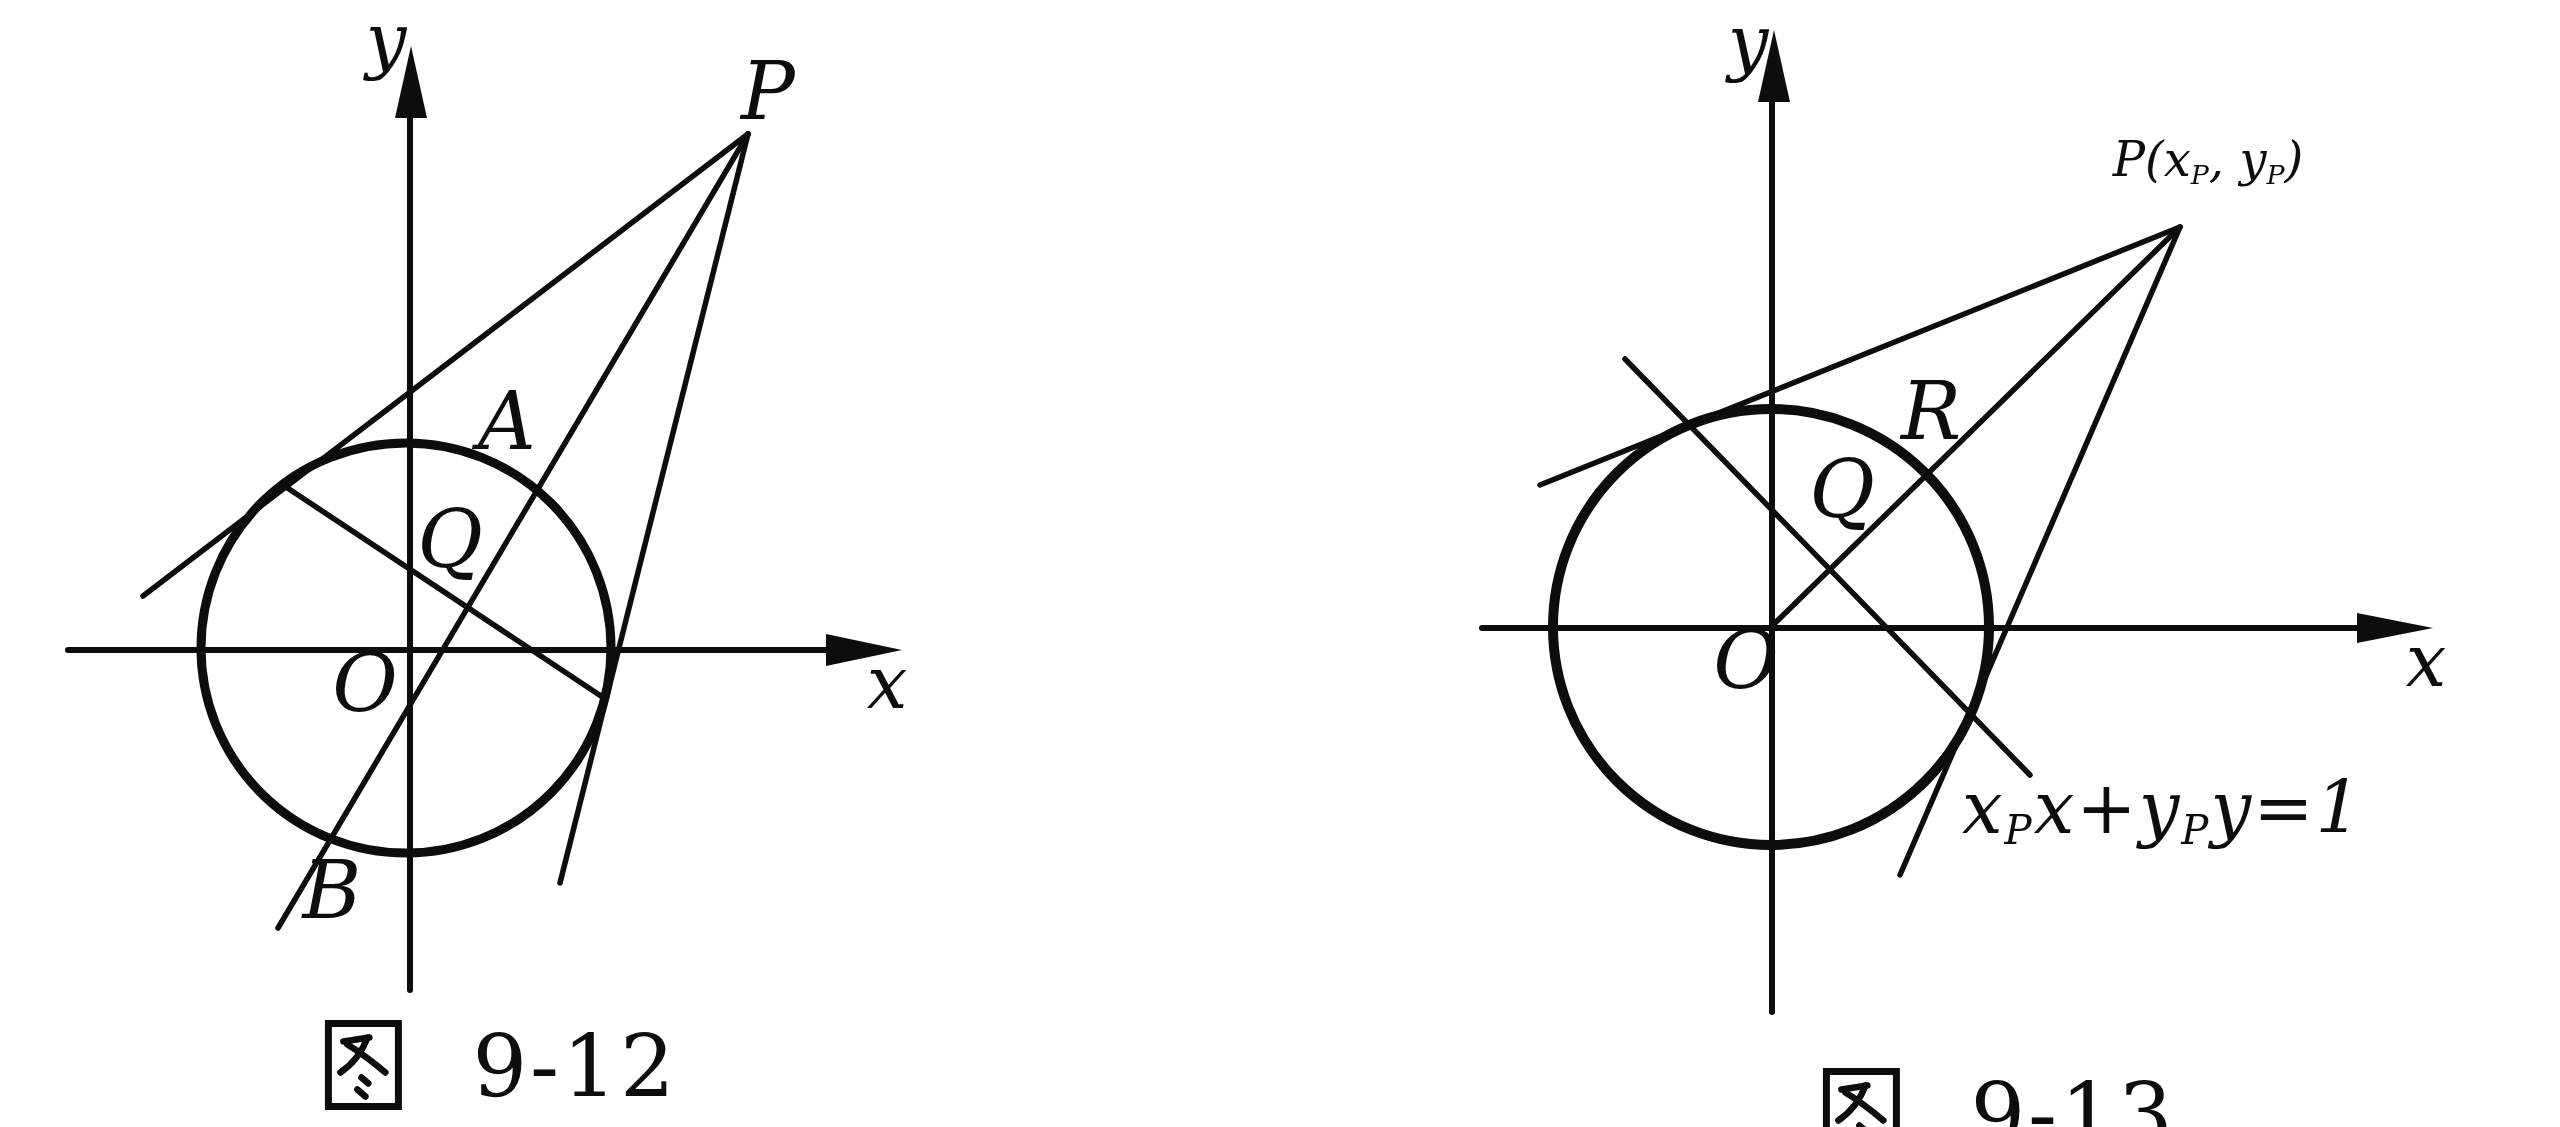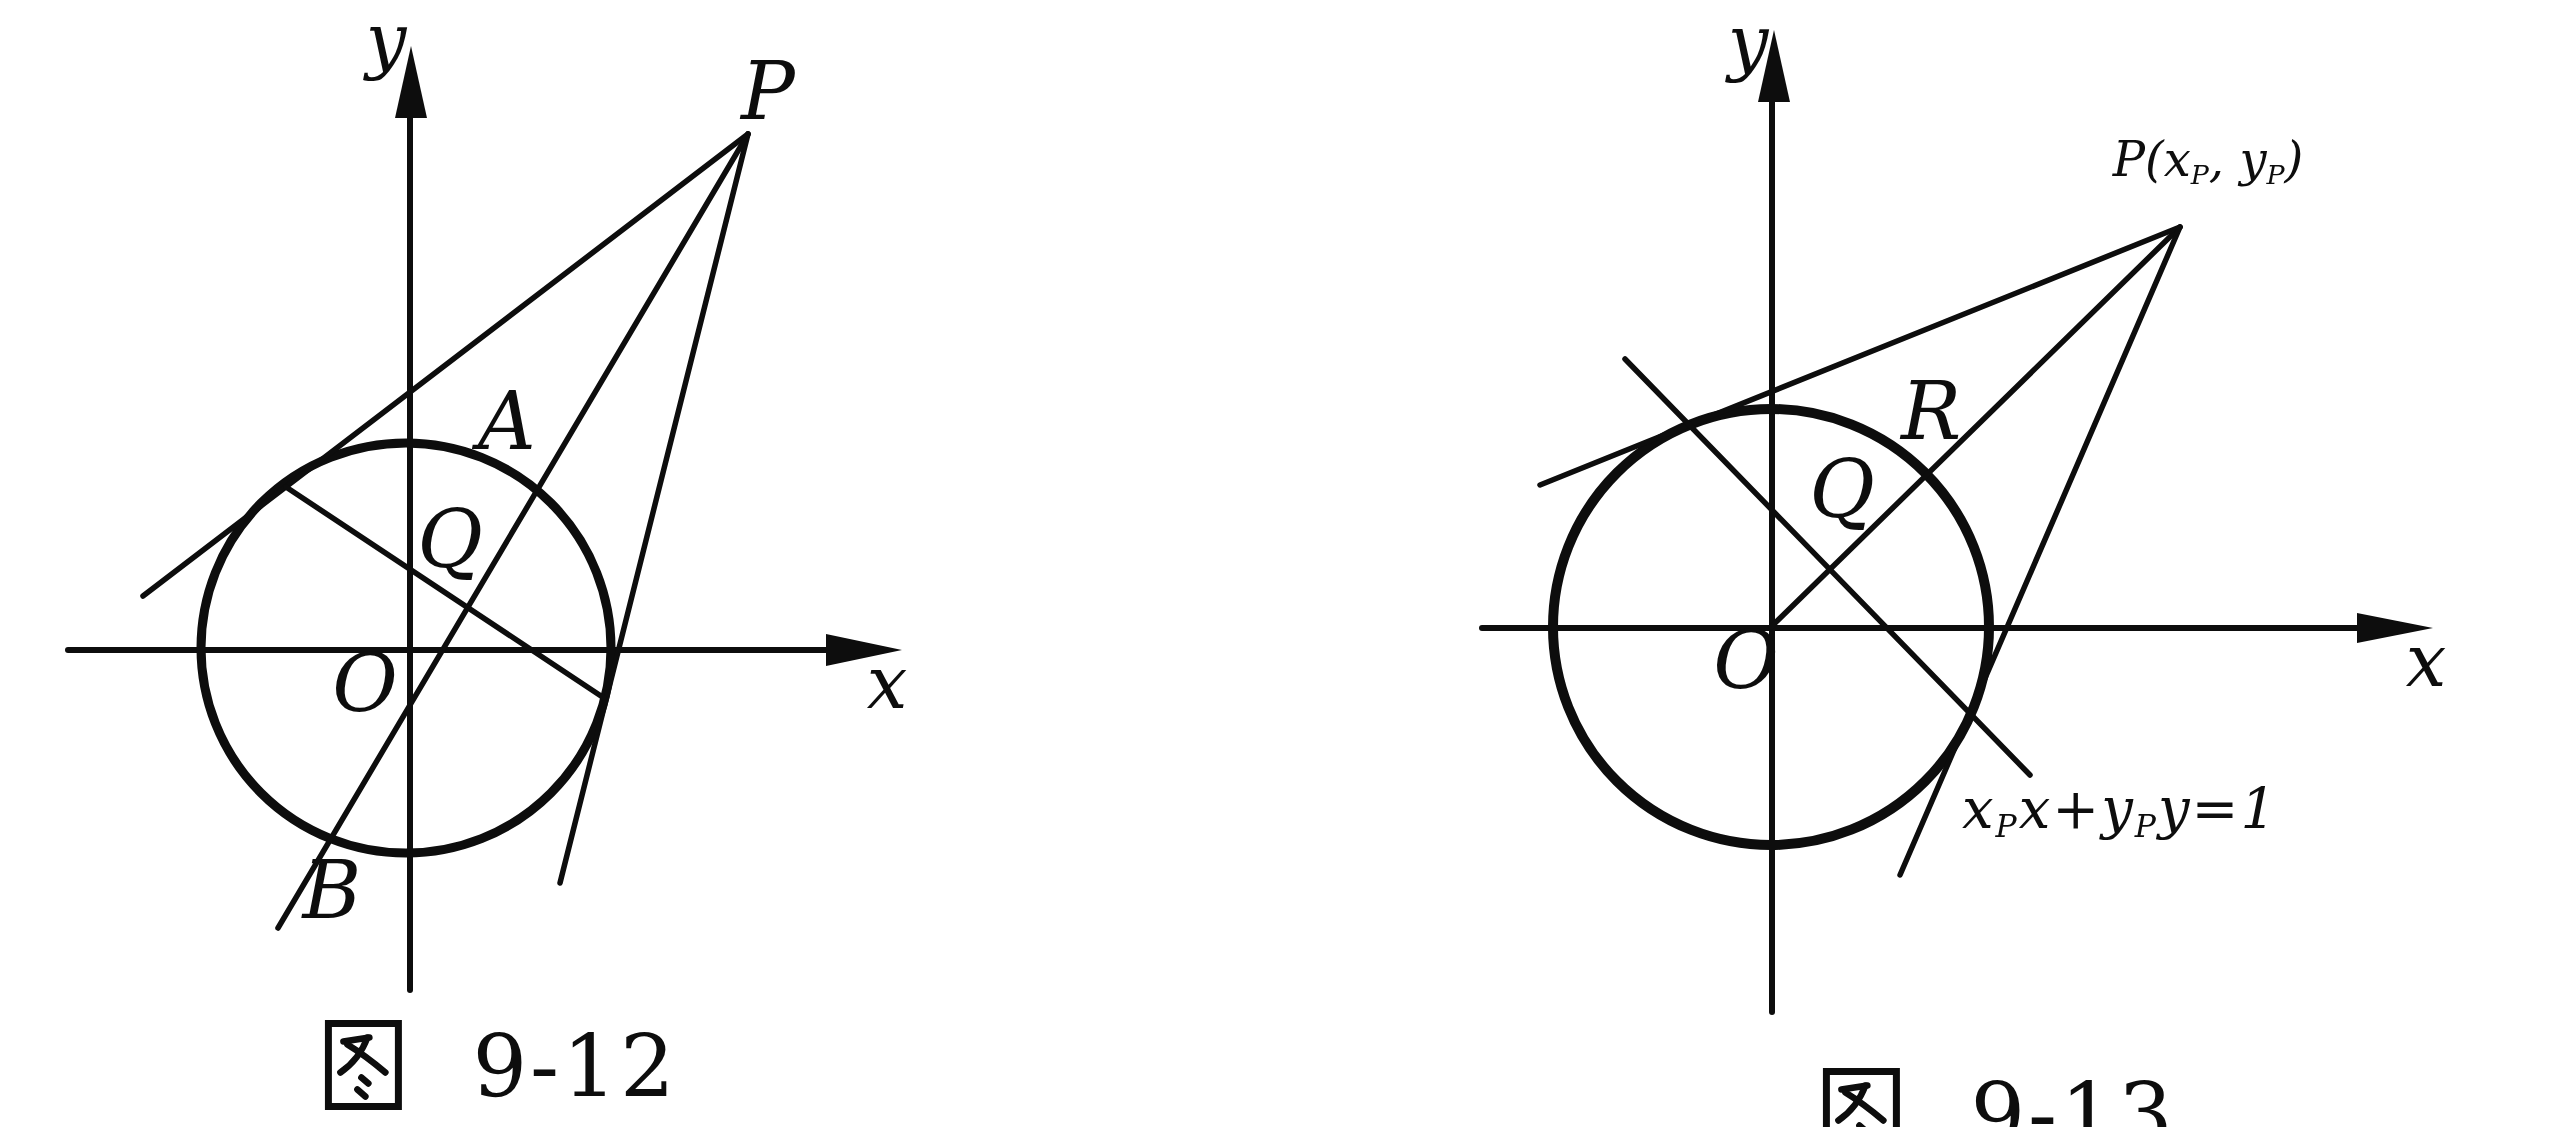--- a/index.html
+++ b/index.html
@@ -17,21 +17,21 @@
     position: absolute;
     transform: translate(-50%, -50%);
     font-style: italic;
     white-space: nowrap;
     line-height: 1;
     color: #0d0d0d;
   }
   .pt  { font-size: 80px; }   
   .ax  { font-size: 72px; }   
   .plab{ font-size: 48px; }   
-  .eq  { font-size: 56px; transform: translate(0,-50%); letter-spacing: 2px; } 
+  .eq  { font-size: 72px; transform: translate(0,-50%); letter-spacing: 2px; } 
   sub  { font-size: 0.56em; vertical-align: -0.28em; font-style: italic; }
   .caption {
     position: absolute;
     transform: translate(-50%, -50%);
     display: flex; align-items: center; gap: 70px;
     font-style: normal; font-size: 86px; line-height: 1;
     white-space: nowrap;
   }
   .caption .num { letter-spacing: 3px; }
 </style>

